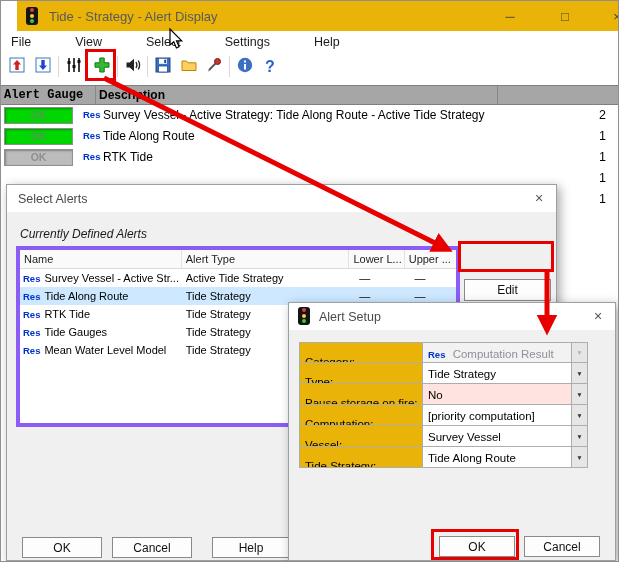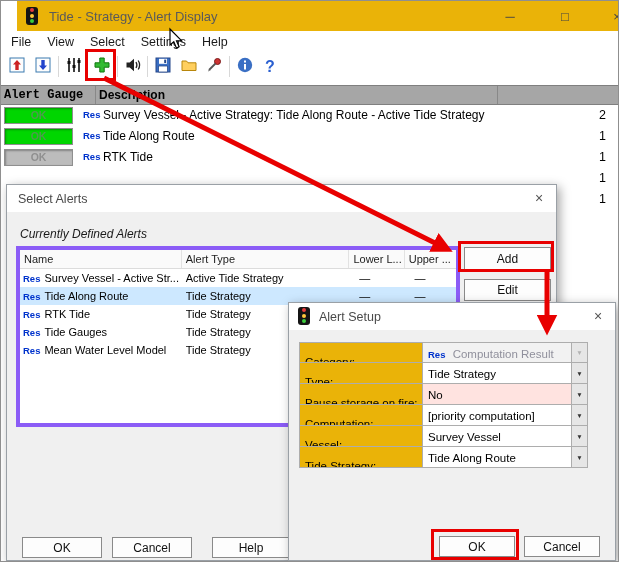--- a/index.html
+++ b/index.html
@@ -11,21 +11,21 @@
   .titlebar { position:absolute; left:16px; top:0; width:100%; height:30px; background:#eab308; }
   .title-text { position:absolute; left:32px; top:8px; font-size:13px; color:#5a5a5a; white-space:nowrap; }
   .win-btn { position:absolute; top:6px; width:22px; height:20px; text-align:center; line-height:20px;
              font-size:13px; color:#444; }
   .wb-min { left:482px; } .wb-max { left:537px; } .wb-close { left:589px; }
 
   .traffic { position:absolute; width:12px; height:18px; background:#151515; border-radius:3px; }
   .traffic .dot { width:4px; height:4px; border-radius:50%; margin:1.4px auto 0; }
   .dot.r { background:#e63c3c; } .dot.y { background:#ffc83c; } .dot.g { background:#3ccc3c; }
 
-  .menubar { position:absolute; left:2px; top:30px; height:22px; display:flex; }
+  .menubar { position:absolute; left:2px; top:30px; height:22px; display:flex;gap:28px; }
   .menu-item { padding:4px 8px 0; font-size:12.5px; color:#1a1a1a; }
 
   .toolbar { position:absolute; left:0; top:51px; height:30px; width:100%; }
   .tbtn { position:absolute; top:1px; width:24px; height:27px; display:flex; align-items:center;
           justify-content:center; }
   .tsep { position:absolute; top:4px; width:1px; height:21px; background:#d8d8d8; }
   .help-glyph { color:#2a5fd0; font-weight:bold; font-size:16px; }
 
   
   .main-header { position:absolute; left:0; top:84px; width:619px; height:20px; background:#a6a6a6;
@@ -295,21 +295,20 @@
         <div class="cell c1">
             <span class="res-tag">Res</span>
             <span>Mean Water Level Model</span>
           </div>
         <div class="cell c2">Tide Strategy</div>
         <div class="cell c3"></div>
         <div class="cell c4"></div>
       </div>
     </div>
 
-    <div class="btn" style="left:457px; top:62px; width:87px; height:23px;">Add</div>
     <div class="btn" style="left:457px; top:94px; width:87px; height:22px;">Edit</div>
 
     <div class="btn" style="left:15px; top:352px; width:80px; height:21px;">OK</div>
     <div class="btn" style="left:105px; top:352px; width:80px; height:21px;">Cancel</div>
     <div class="btn" style="left:205px; top:352px; width:78px; height:21px;">Help</div>
   </div>
 
   <div class="dialog" id="setup-dialog">
     <div class="dlg-titlebar">
       <div class="traffic" style="left:9px; top:4px;">

